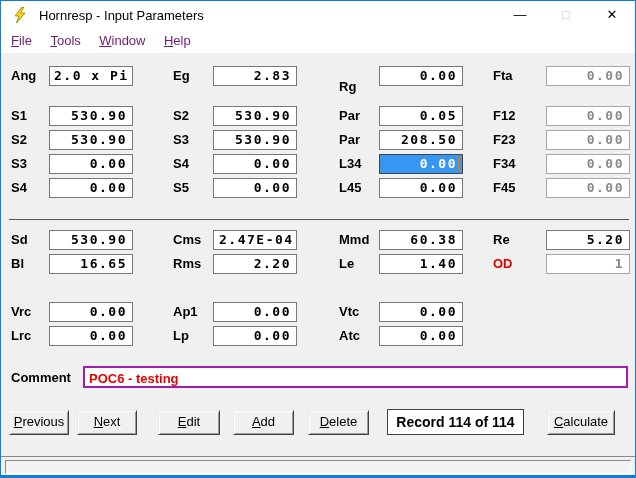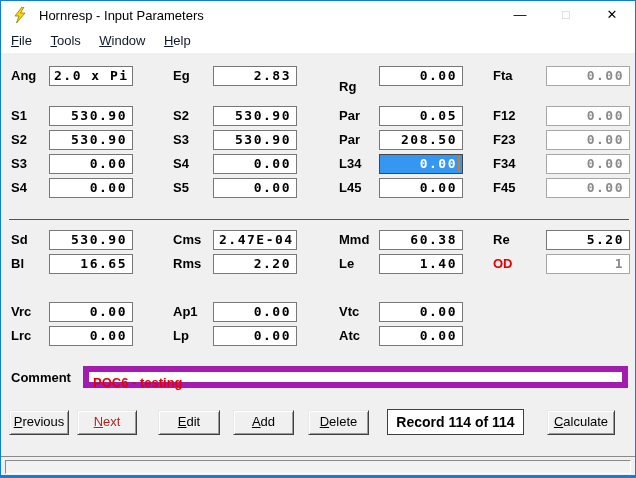--- a/index.html
+++ b/index.html
@@ -9,47 +9,47 @@
     border:1px solid #0f7fd5;border-bottom-width:3px;
     font-family:"Liberation Sans",sans-serif;overflow:hidden;
   }
   .titlebar{position:absolute;left:0;top:0;width:100%;height:28px;background:#ffffff;}
   .app-icon{position:absolute;left:11px;top:6px;width:16px;height:16px;}
   .title-text{position:absolute;left:38px;top:7px;font-size:13px;color:#000;}
   .wincontrols{position:absolute;right:0;top:0;height:28px;display:flex;}
   .winbtn{width:46px;height:28px;text-align:center;line-height:28px;font-size:13px;color:#000;}
   .winbtn.max{color:#c8c8c8;}
   .menubar{position:absolute;left:0;top:28px;width:100%;height:24px;background:#ffffff;padding-left:3px;}
-  .menuitem{display:inline-block;padding:4px 7px 0 7px;font-size:13px;color:#0f172a;height:24px;}
+  .menuitem{display:inline-block;padding:4px 7px 0 7px;font-size:13px;color:#701a75;height:24px;}
   .client{position:absolute;left:0;top:52px;width:634px;height:423px;background:#f0f0f0;padding-left:28px;}
   .lbl{position:absolute;height:20px;line-height:20px;font-size:13px;font-weight:bold;color:#000;}
   .lbl.red{color:#e30000;}
   .fld{
     position:absolute;width:84px;height:20px;background:#fff;border:1px solid #777;
     font-family:"DejaVu Sans Mono",monospace;font-size:13px;font-weight:bold;
     letter-spacing:1.5px;color:#000;text-align:right;padding:0 5px;line-height:18px;
     white-space:nowrap;overflow:hidden;
   }
   .fld.left{text-align:right;padding-left:4px;}
   .fld.disabled{color:#8a8a8a;border-color:#a6a6a6;}
   .fld.selected{background:#3697f2;color:#fff;border-color:#444;}
   .fld.selected .caret{position:absolute;right:2px;top:1px;width:2px;height:16px;background:#c87d2a;}
   .sep{position:absolute;left:8px;top:218px;width:620px;height:1px;background:#555;}
   .comment-lbl{position:absolute;left:10px;top:367px;font-size:13px;font-weight:bold;height:20px;line-height:20px;}
   .comment-fld{
-    position:absolute;left:82px;top:365px;width:545px;height:22px;background:#fff;border:6px solid #a21caf;
+    position:absolute;left:82px;top:365px;width:545px;height:22px;background:#fff;border:2px solid #a21caf;
     font-size:13px;font-weight:bold;color:#e80000;padding:2px 0 0 4px;line-height:18px;
   }
   .btn{
     position:absolute;top:409px;height:25px;background:#f0f0f0;
     border:1px solid;border-color:#e8e8e8 #404040 #404040 #e8e8e8;
     box-shadow:inset 1px 1px 0 #ffffff,inset -1px -1px 0 #9a9a9a;
     font-size:13px;color:#000;text-align:center;line-height:22px;
   }
-  .btn.disabled{color:#b91c1c;text-shadow:1px 1px 0 #fff;}
+  .btn.disabled{color:#000000;text-shadow:1px 1px 0 #fff;}
   .record-box{
     position:absolute;left:386px;top:408px;width:137px;height:26px;background:#fff;
     border:1px solid #404040;font-size:14px;font-weight:bold;color:#000;
     text-align:center;line-height:24px;
   }
   .statusbar{position:absolute;left:0;top:455px;width:634px;height:20px;background:#f0f0f0;border-top:1px solid #8a8a8a;}
   .status-inner{position:absolute;left:4px;top:3px;width:626px;height:14px;background:#f2f2f2;border:1px solid;border-color:#8a8a8a #ffffff #ffffff #8a8a8a;}
   u{text-decoration:underline;}
 </style>
 </head>

